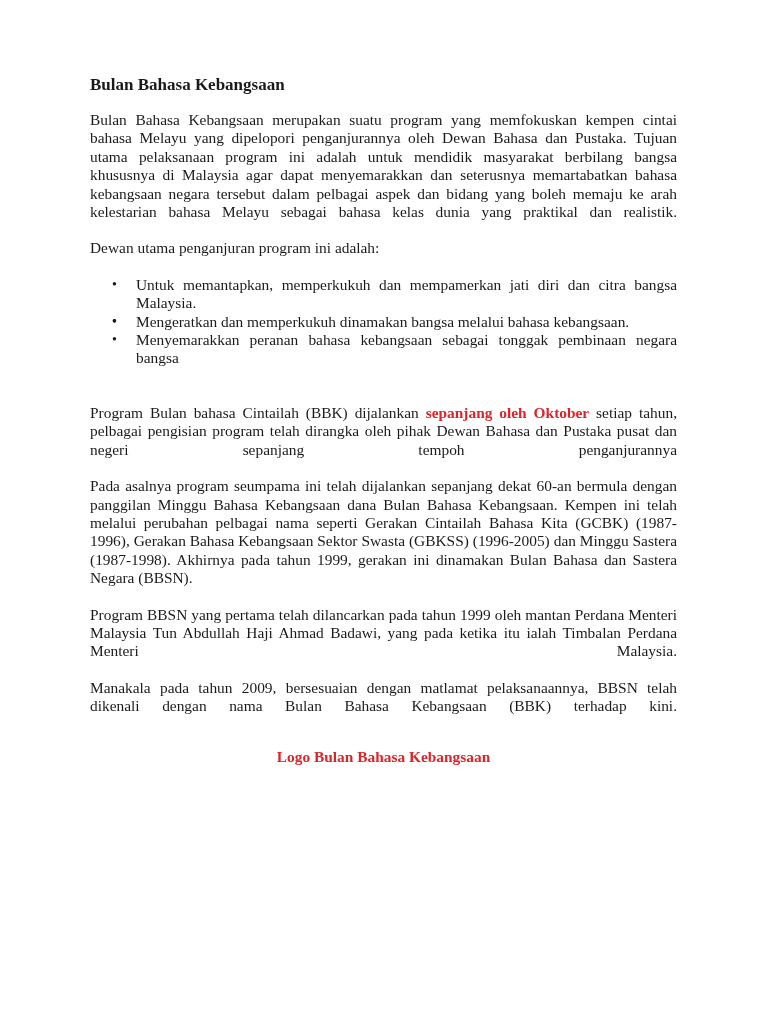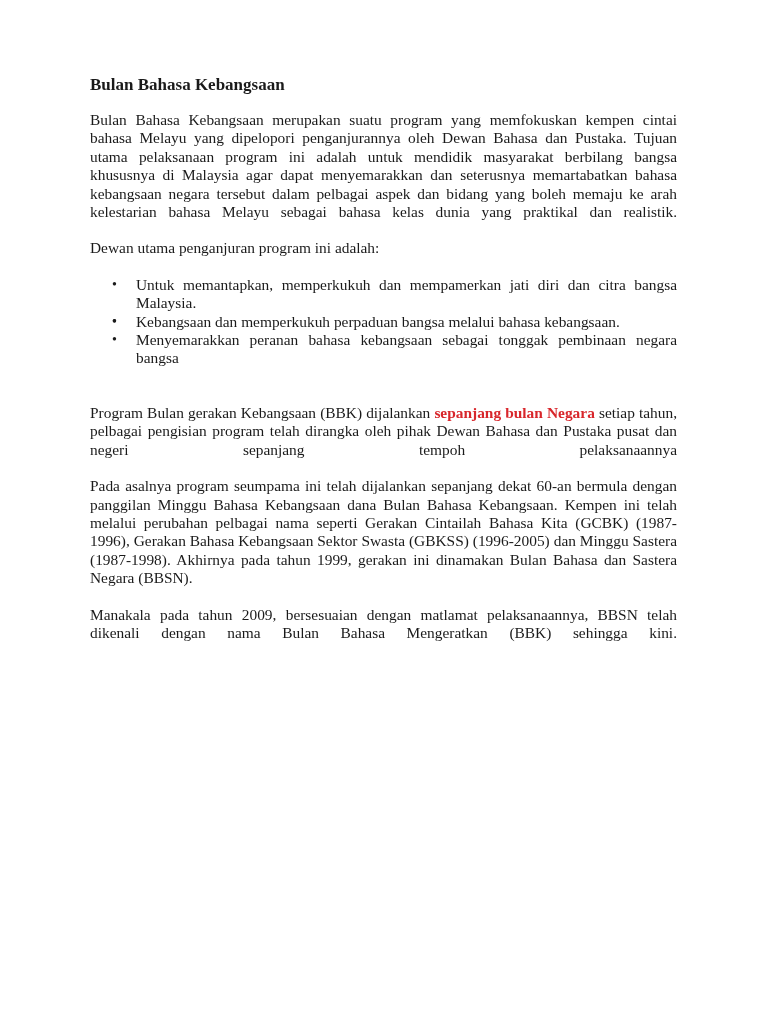--- a/index.html
+++ b/index.html
@@ -81,28 +81,30 @@
   <ul class="bullets">
     <li class="first">
       <span class="bullet">•</span>
       <span class="txt">Untuk memantapkan, memperkukuh dan mempamerkan jati diri dan citra bangsa Malaysia.</span>
     </li>
     <li>
       <span class="bullet">•</span>
     </li>
     <li>
       <span class="bullet">•</span>
-      <span>Kebangsaan dan memperkukuh perpaduan bangsa melalui bahasa kebangsaan.</span>
+      <span>Mengeratkan dan memperkukuh dinamakan bangsa melalui bahasa kebangsaan.</span>
     </li>
     <li>
       <span class="bullet">•</span>
       <span>Menyemarakkan peranan bahasa kebangsaan sebagai tonggak pembinaan negara bangsa</span>
     </li>
   </ul>
 
-  <p class="para"><span>Program Bulan gerakan Kebangsaan (BBK) dijalankan </span><span class="red-bold">sepanjang bulan Negara</span><span> setiap tahun, pelbagai pengisian program telah dirangka oleh pihak Dewan Bahasa dan Pustaka pusat dan negeri sepanjang tempoh pelaksanaannya</span></p>
+  <p class="para"><span>Program Bulan bahasa Cintailah (BBK) dijalankan </span><span class="red-bold">sepanjang oleh Oktober</span><span> setiap tahun, pelbagai pengisian program telah dirangka oleh pihak Dewan Bahasa dan Pustaka pusat dan negeri sepanjang tempoh penganjurannya</span></p>
 
   <p class="para last-left">Pada asalnya program seumpama ini telah dijalankan sepanjang dekat 60-an bermula dengan panggilan Minggu Bahasa Kebangsaan dana Bulan Bahasa Kebangsaan. Kempen ini telah melalui perubahan pelbagai nama seperti Gerakan Cintailah Bahasa Kita (GCBK) (1987-1996), Gerakan Bahasa Kebangsaan Sektor Swasta (GBKSS) (1996-2005) dan Minggu Sastera (1987-1998). Akhirnya pada tahun 1999, gerakan ini dinamakan Bulan Bahasa dan Sastera Negara (BBSN).</p>
 
+  <p class="para">Program BBSN yang pertama telah dilancarkan pada tahun 1999 oleh mantan Perdana Menteri Malaysia Tun Abdullah Haji Ahmad Badawi, yang pada ketika itu ialah Timbalan Perdana Menteri Malaysia.</p>
 
-  <p class="para">Manakala pada tahun 2009, bersesuaian dengan matlamat pelaksanaannya, BBSN telah dikenali dengan nama Bulan Bahasa Mengeratkan (BBK) sehingga kini.</p>
+  <p class="para">Manakala pada tahun 2009, bersesuaian dengan matlamat pelaksanaannya, BBSN telah dikenali dengan nama Bulan Bahasa Kebangsaan (BBK) terhadap kini.</p>
 
+  <div class="logo-caption">Logo Bulan Bahasa Kebangsaan</div>
 </div>
 
 </body></html>

